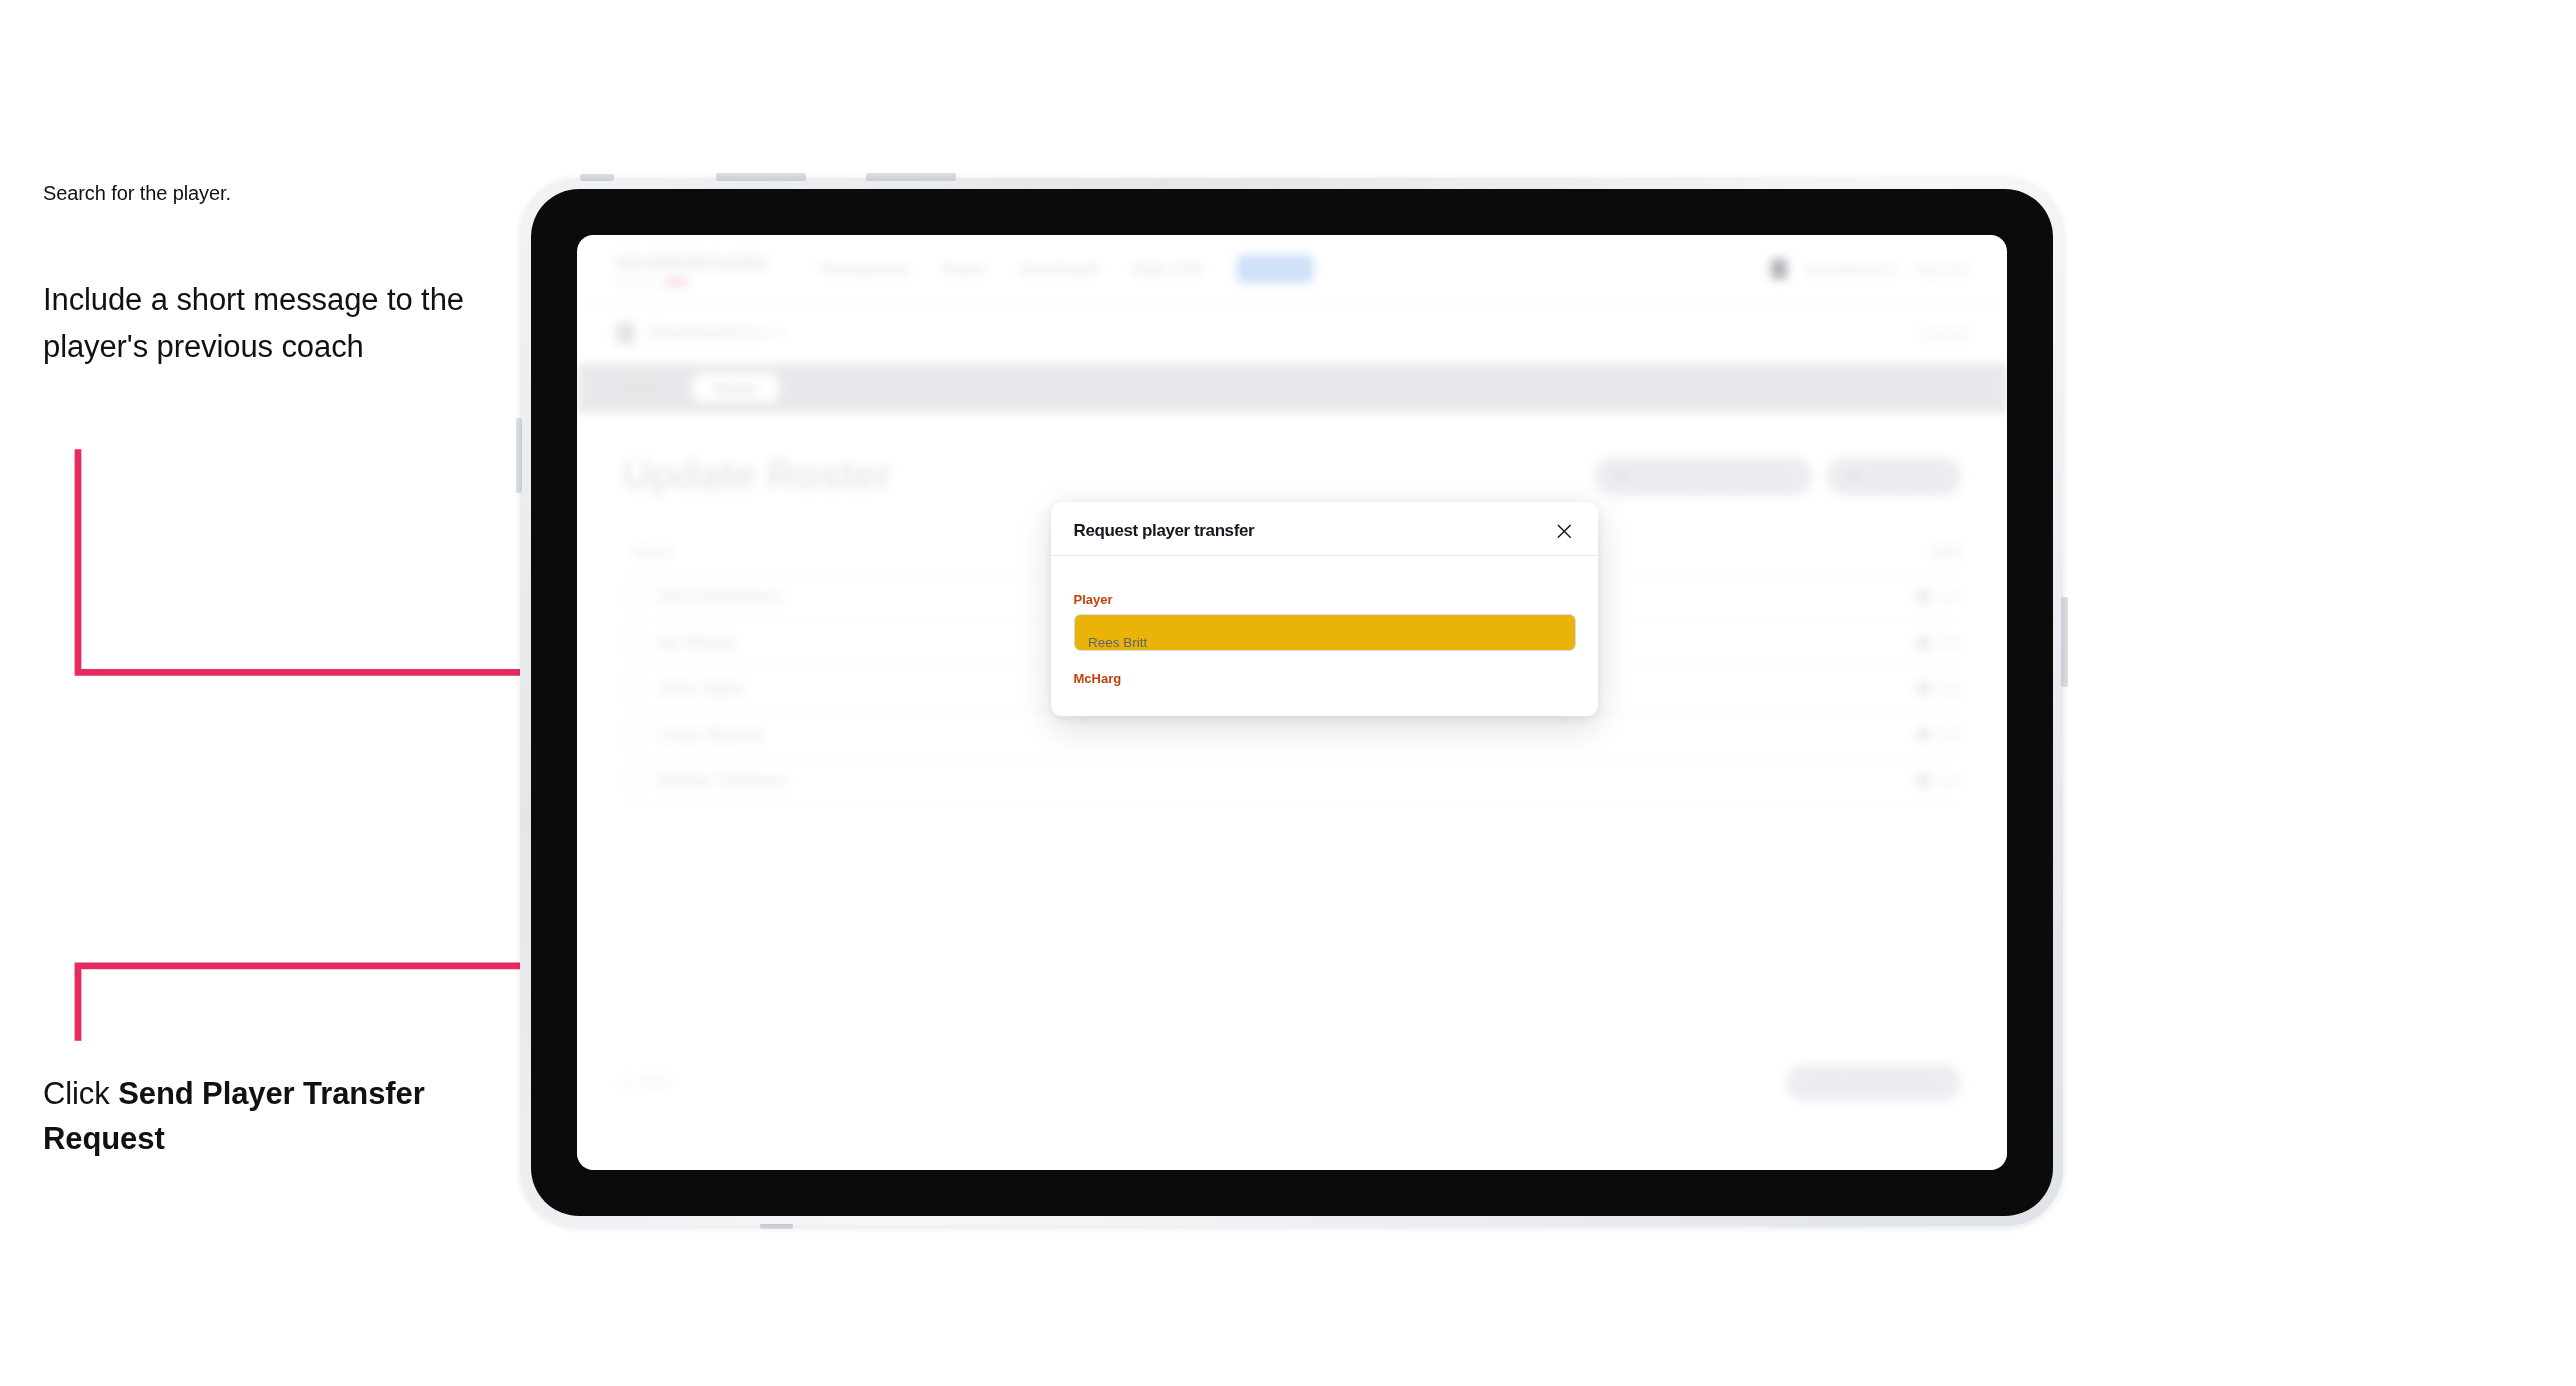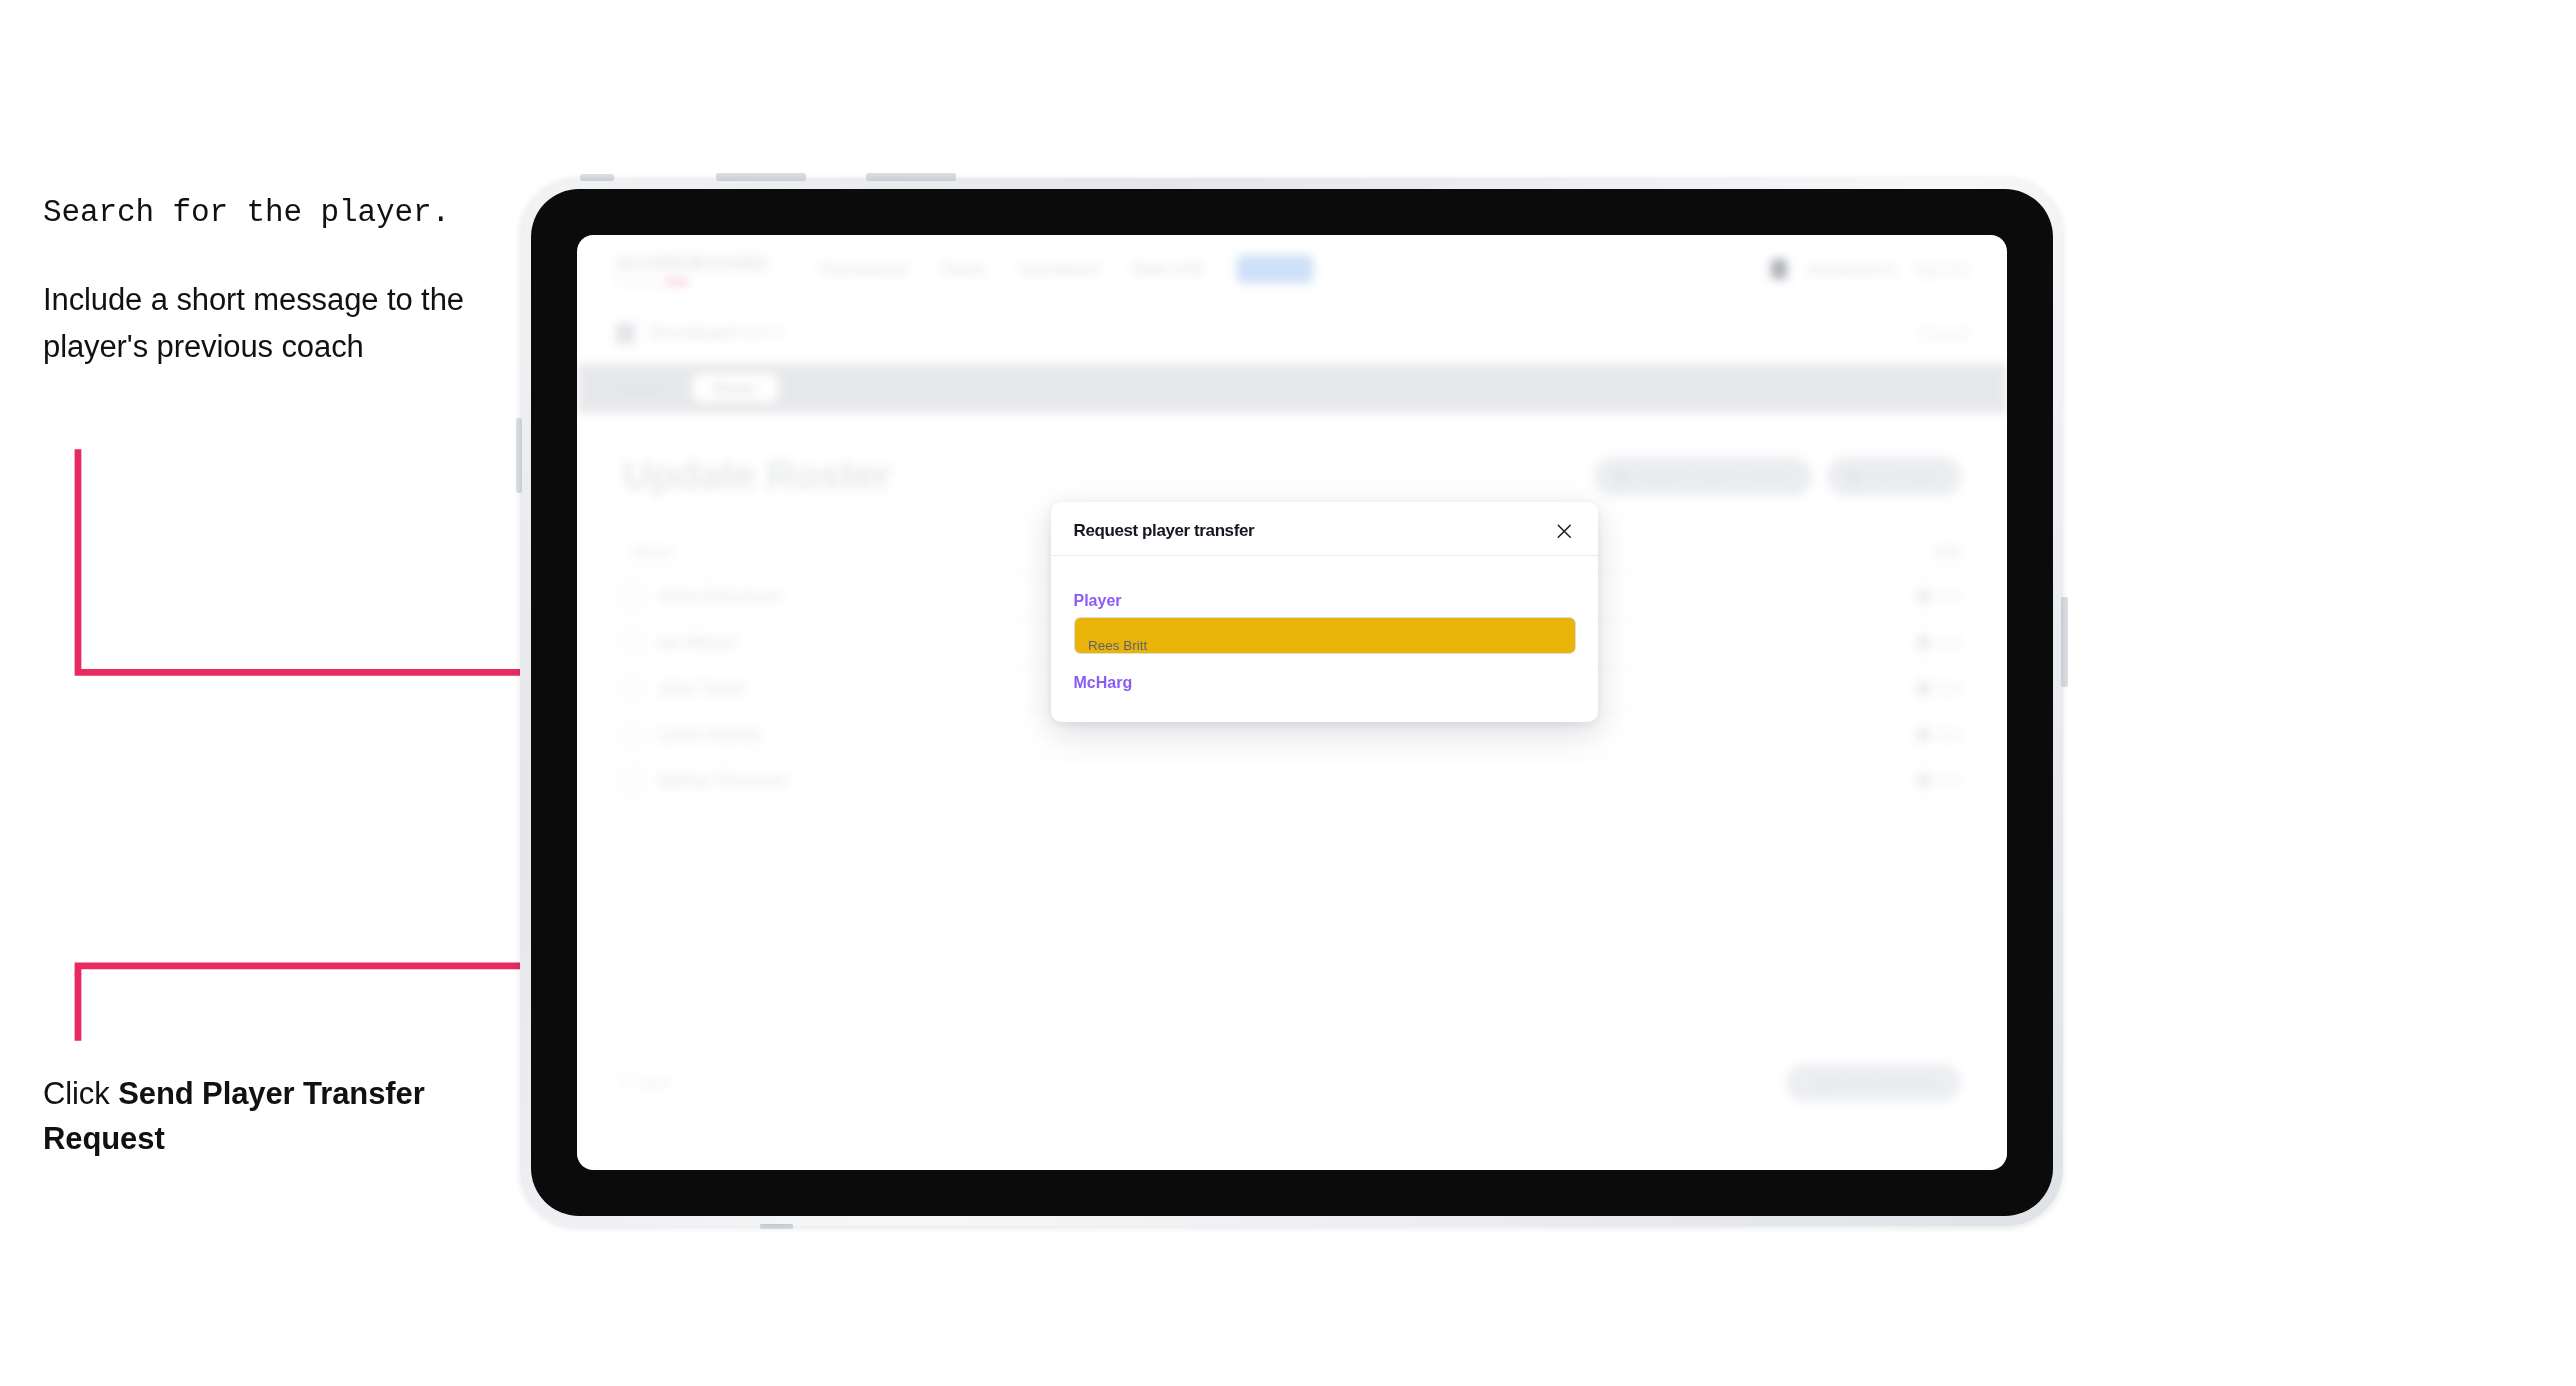--- a/index.html
+++ b/index.html
@@ -13,22 +13,22 @@
 
   
   .anno {
     position: absolute;
     color: #111111;
     font-family: "Liberation Sans", sans-serif;
     font-weight: 400;
     letter-spacing: -0.1px;
   }
   #anno-search {
-    left: 43px; top: 192px; width: 464px;
-    font-size: 31px; line-height: 1.38; font-family: Liberation Mono, monospace;
+    left: 43px; top: 180px; width: 464px;
+    font-size: 20px; line-height: 1.38;
   }
   #anno-message {
     left: 43px; top: 277px; width: 434px;
     font-size: 31px; line-height: 1.5;
   }
   #anno-click {
     left: 43px; top: 1071px; width: 419px;
     font-size: 31px; line-height: 1.46;
   }
   #anno-click b { font-weight: 700; }
@@ -148,21 +148,21 @@
     padding: 18px 22.5px 12px 22.5px;
     border-bottom: 0.7px solid #e9eaee;
   }
   .modal-title { font-size: 17px; font-weight: 700; color:#14181f; letter-spacing:-0.4px; }
   .modal-close {
     width: 22.5px; height:22.5px; position:relative; cursor:pointer;
     display:flex; align-items:center; justify-content:center;
   }
   .modal-body { padding: 16.5px 22.5px 0 22.5px; }
   .modal-desc { font-size: 12.4px; line-height: 1.62; color:#4c5560; }
-  .field-label { font-size: 16px; font-weight:700; color:#8b5cf6; margin-top: 19.5px; margin-bottom: 7.5px; }
+  .field-label { font-size: 13px; font-weight:700; color:#c2410c; margin-top: 19.5px; margin-bottom: 7.5px; }
   .player-input {
     width: 100%; height: 37px;
     background:#eab308; border:0.7px solid #d9dce1; border-radius: 6.7px;
     display:flex; align-items:flex-end; padding: 0 13.5px;
     font-size: 13.5px; color:#5d646d;
   }
   .msg-box {
     width:100%; height: 93px;
     background:#ffffff; border: 1.2px solid #5a6068; border-radius: 4.5px;
     padding: 7.5px 12px 7.5px 12px;

